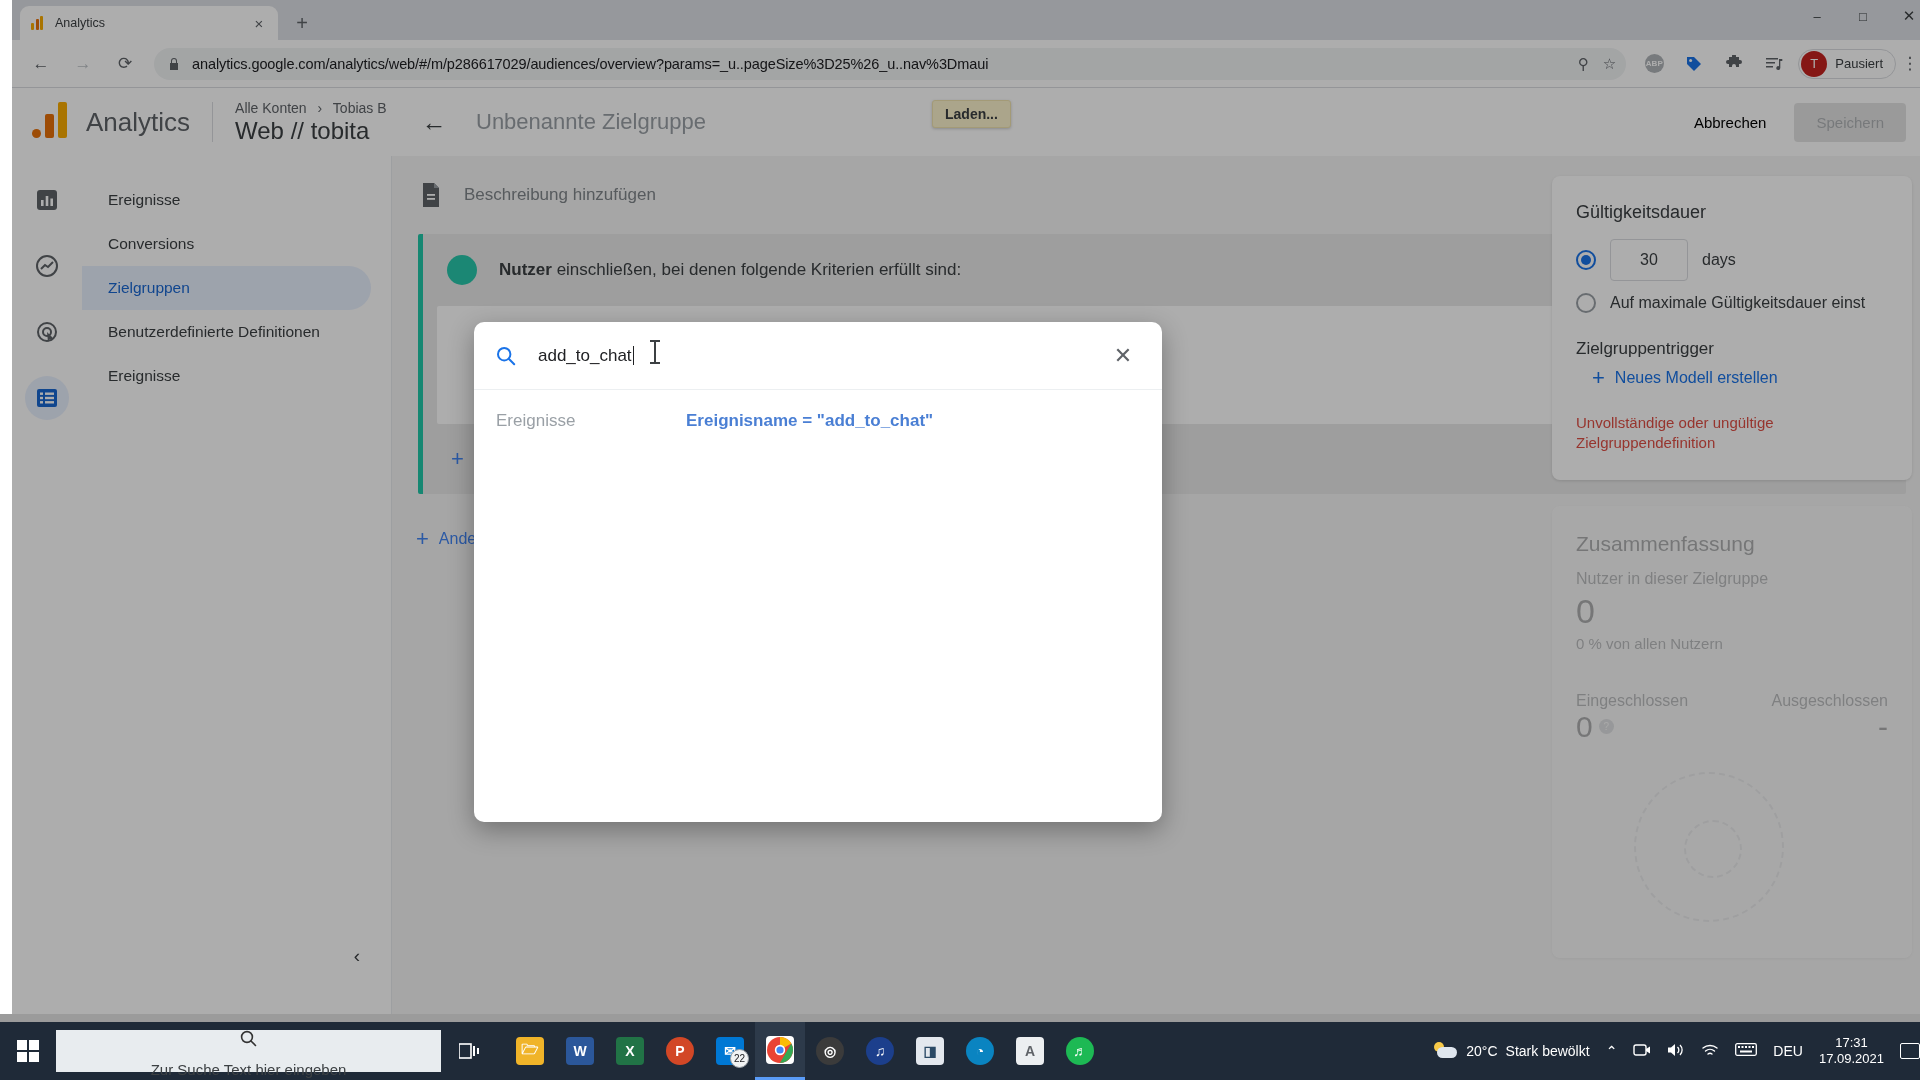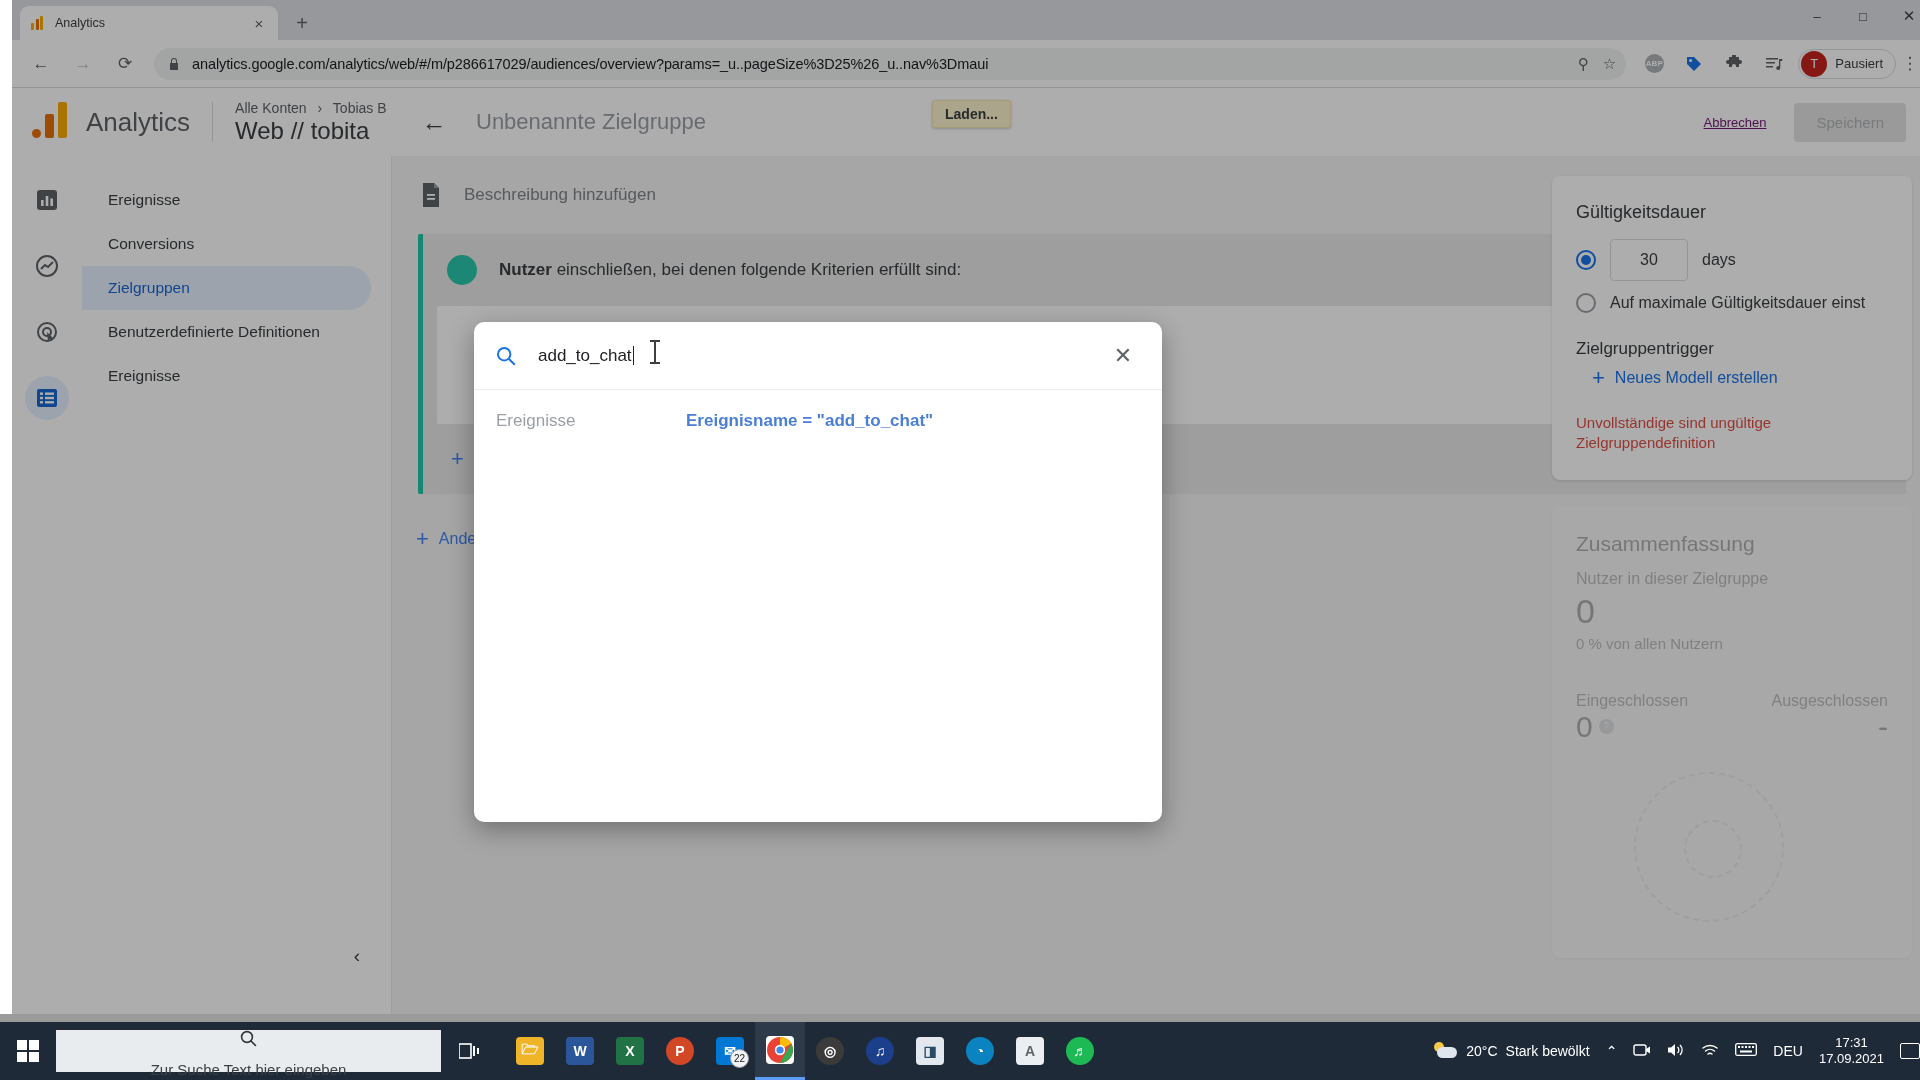--- a/index.html
+++ b/index.html
@@ -99,21 +99,21 @@
   
   .builder { position:absolute; left:380px; top:0; width:1540px; height:934px; background:#fff; }
   .builder-top { height:68px; background:#fff; display:flex; align-items:center; position:relative; }
   .back-arrow { margin-left:22px; width:40px; height:40px; display:flex; align-items:center;
     justify-content:center; font-size:25px; color:#3c4043; }
   .aud-name { font-size:22px; color:#9aa0a6; margin-left:22px; }
   .tooltip { position:absolute; left:540px; top:12px; background:#fdf3cd; border:1px solid #f0e4b0;
     border-radius:3px; padding:5px 12px; font-size:14px; color:#3c4043; font-weight:600;
     box-shadow:0 1px 3px rgba(0,0,0,.2); }
   .top-actions { position:absolute; right:26px; display:flex; align-items:center; gap:10px; }
-  .btn-text { font-size:13px; color:#701a75; padding:10px 18px;text-decoration:underline; }
+  .btn-text { font-size:15px; color:#000000; padding:10px 18px; }
   .btn-disabled { font-size:15px; color:#b0b3b6; background:#e4e4e4; border-radius:4px;
     padding:11px 22px; }
 
   .builder-body { position:absolute; left:0; top:68px; width:1540px; height:866px; background:#f5f5f5; }
   .desc-row { display:flex; align-items:center; height:78px; padding-left:26px; gap:20px; }
   .desc-icon { width:26px; height:30px; display:flex; align-items:center; justify-content:center; }
   .desc-text { font-size:17px; color:#80868b; }
 
   .crit-card { margin:0 26px 0 26px; background:#e9e9e9; border-left:5px solid #21c7a8;
     border-radius:2px; position:relative; }
@@ -444,21 +444,21 @@
         </div>
         <div class="radio-row">
           <span class="radio"></span>
           <span class="radio-label">Auf maximale Gültigkeitsdauer einst</span>
         </div>
         <div class="sub-h">Zielgruppentrigger</div>
         <div class="link-blue">
           <span class="plus">+</span>
           <span>Neues Modell erstellen</span>
         </div>
-        <div class="err">Unvollständige sind ungültige Zielgruppendefinition</div>
+        <div class="err">Unvollständige oder ungültige Zielgruppendefinition</div>
       </div>
 
       <div class="card faded">
         <div class="sum-h">Zusammenfassung</div>
         <div class="sum-sub">Nutzer in dieser Zielgruppe</div>
         <div class="sum-big">0</div>
         <div class="sum-pct">0 % von allen Nutzern</div>
         <div class="sum-cols">
           <div class="sum-col">
             <div class="sum-col-h">Eingeschlossen</div>

